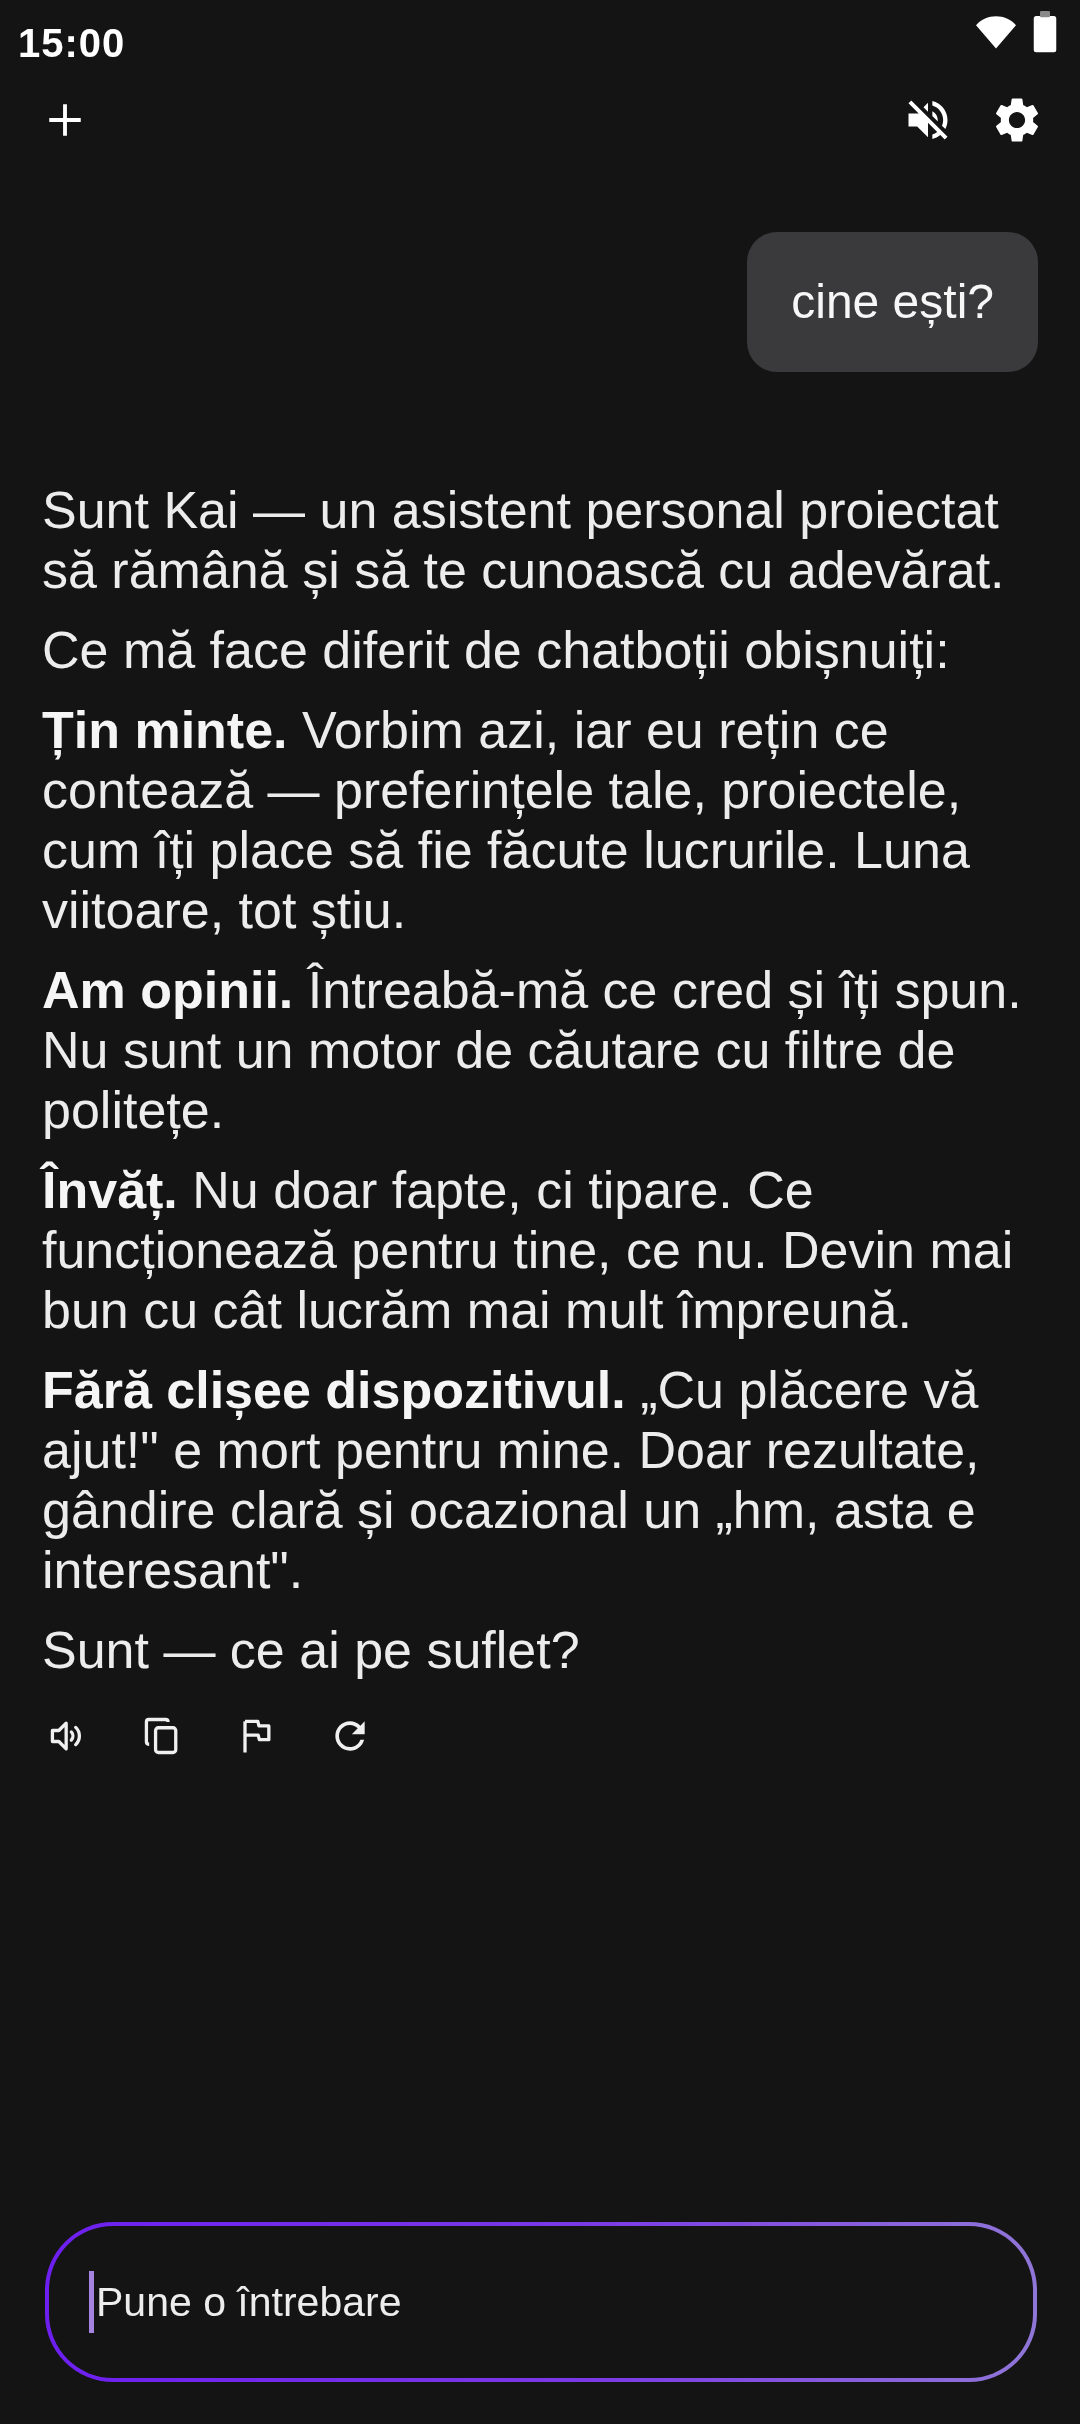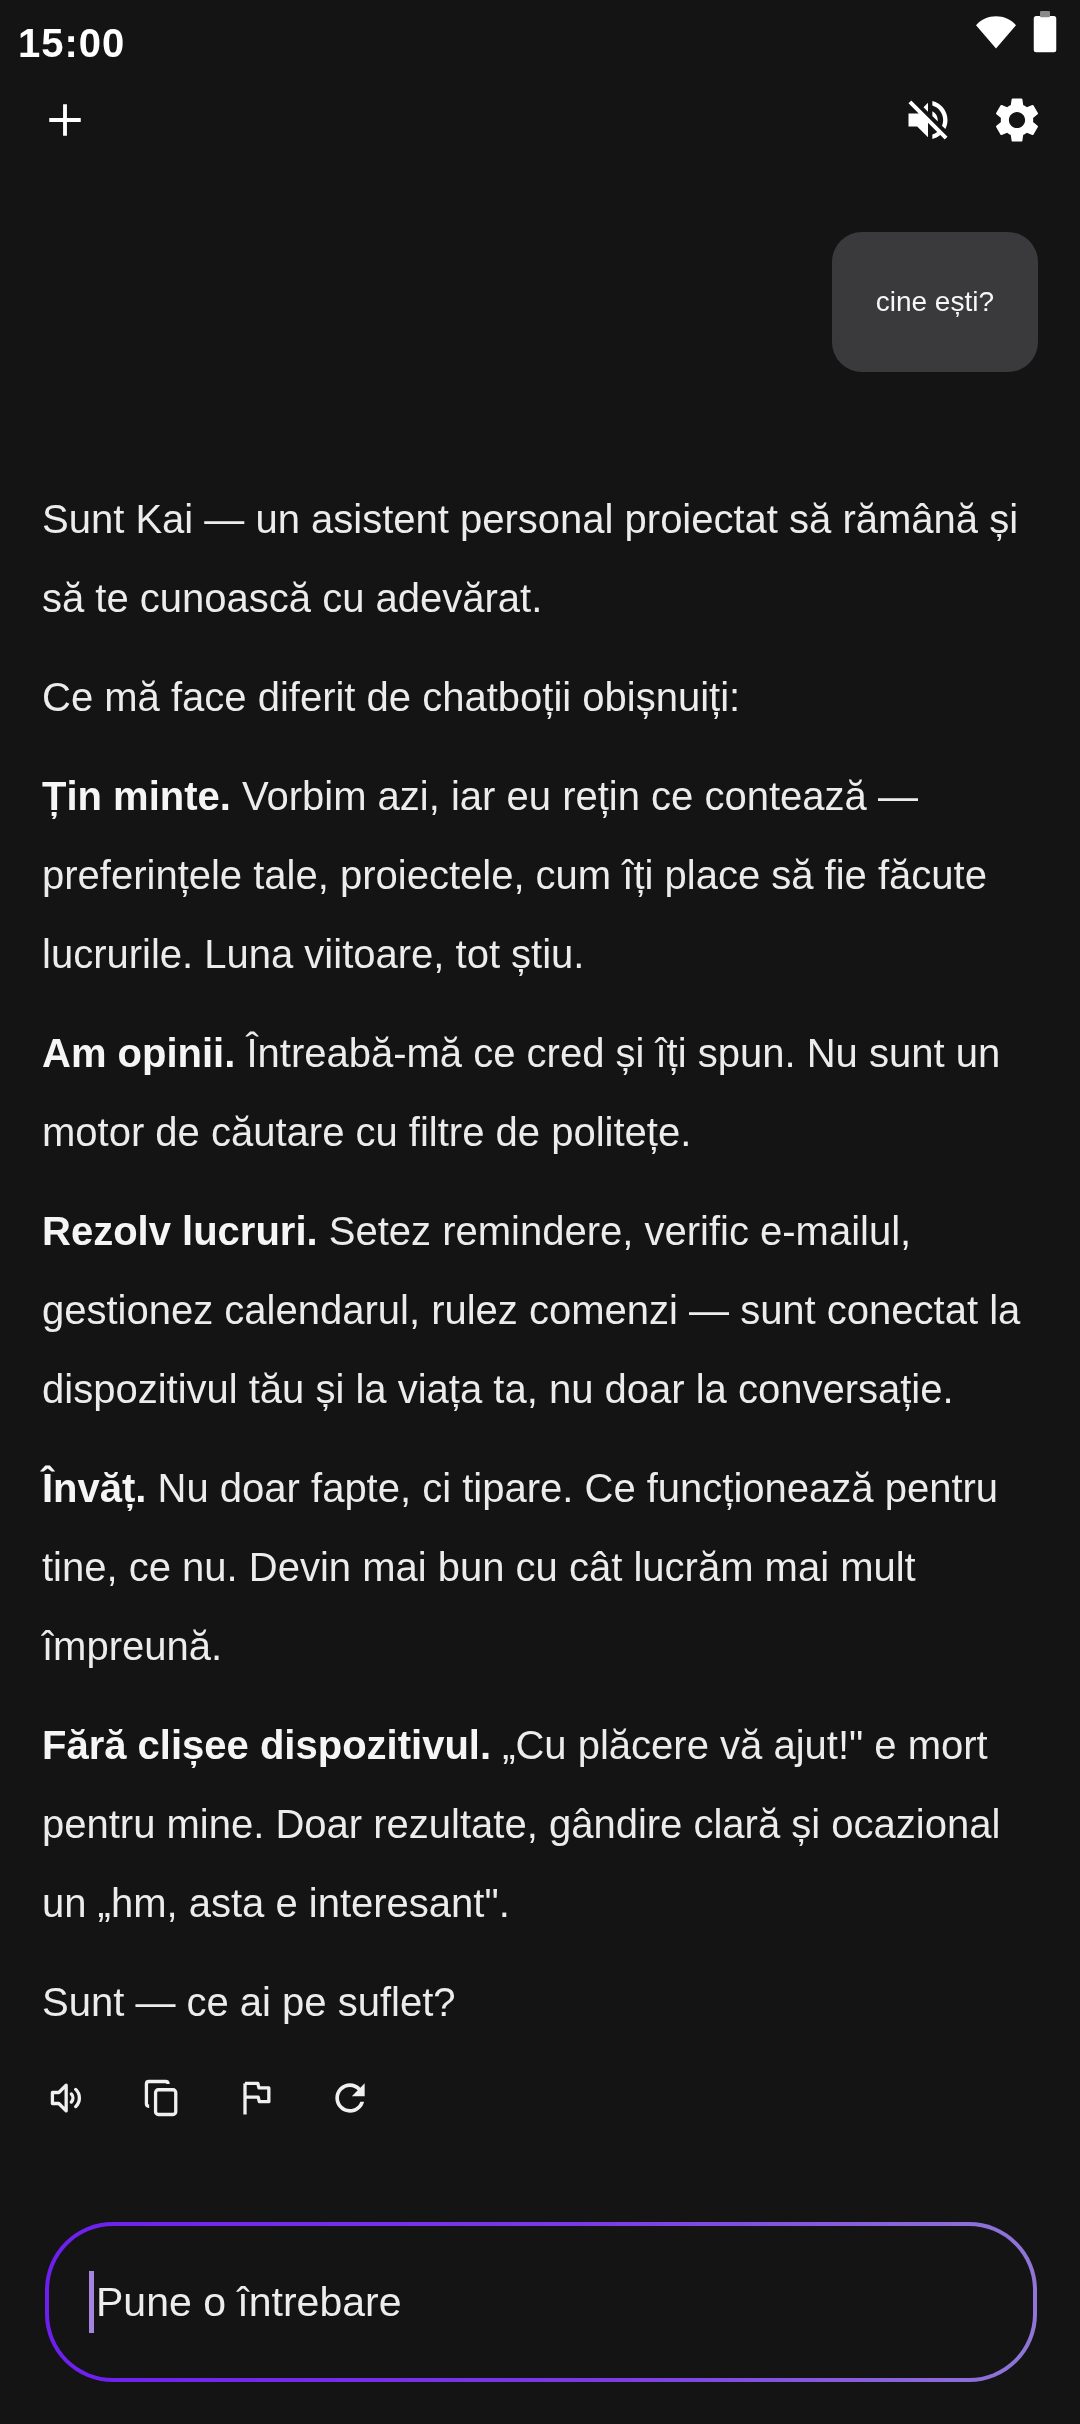--- a/index.html
+++ b/index.html
@@ -39,30 +39,30 @@
   
   .bubble-row {
     display: flex;
     justify-content: flex-end;
     padding-right: 42px;
     margin-top: 64px;
   }
   .user-bubble {
     background: #3a3a3c;
     color: #f7f7f7;
-    font-size: 28px;
+    font-size: 48px;
     line-height: 56px;
     padding: 42px 44px;
     border-radius: 30px;
     max-width: 720px;
   }
   .assistant-message {
     margin: 108px 38px 16px 42px;
-    font-size: 40px;
-    line-height: 79px;
+    font-size: 52px;
+    line-height: 60px;
     color: #ececec;
   }
   .assistant-message p { margin-bottom: 20px; }
   .assistant-message b { font-weight: 700; color: #f5f5f5; }
 
   .actions-row {
     display: flex;
     align-items: center;
     gap: 50px;
     margin: 34px 0 0 46px;
@@ -147,21 +147,20 @@
 
 <div class="bubble-row">
   <div class="user-bubble">cine ești?</div>
 </div>
 
 <div class="assistant-message">
     <p>Sunt Kai — un asistent personal proiectat să rămână și să te cunoască cu adevărat.</p>
     <p>Ce mă face diferit de chatboții obișnuiți:</p>
     <p><b>Țin minte.</b> Vorbim azi, iar eu rețin ce contează — preferințele tale, proiectele, cum îți place să fie făcute lucrurile. Luna viitoare, tot știu.</p>
     <p><b>Am opinii.</b> Întreabă-mă ce cred și îți spun. Nu sunt un motor de căutare cu filtre de politețe.</p>
-    <p><b>Rezolv lucruri.</b> Setez remindere, verific e-mailul, gestionez calendarul, rulez comenzi — sunt conectat la dispozitivul tău și la viața ta, nu doar la conversație.</p>
     <p><b>Învăț.</b> Nu doar fapte, ci tipare. Ce funcționează pentru tine, ce nu. Devin mai bun cu cât lucrăm mai mult împreună.</p>
     <p><b>Fără clișee dispozitivul.</b> „Cu plăcere vă ajut!" e mort pentru mine. Doar rezultate, gândire clară și ocazional un „hm, asta e interesant".</p>
     <p>Sunt — ce ai pe suflet?</p>
   </div>
 
 <div class="actions-row">
   <button class="action-btn" aria-label="read-aloud">
     <span>
       <svg width="44" height="44" viewBox="0 0 24 24" fill="none" stroke="currentColor" stroke-width="1.8" stroke-linejoin="round">
         <path d="M11 5 L7 9 H3.5 V15 H7 L11 19 Z"></path>

